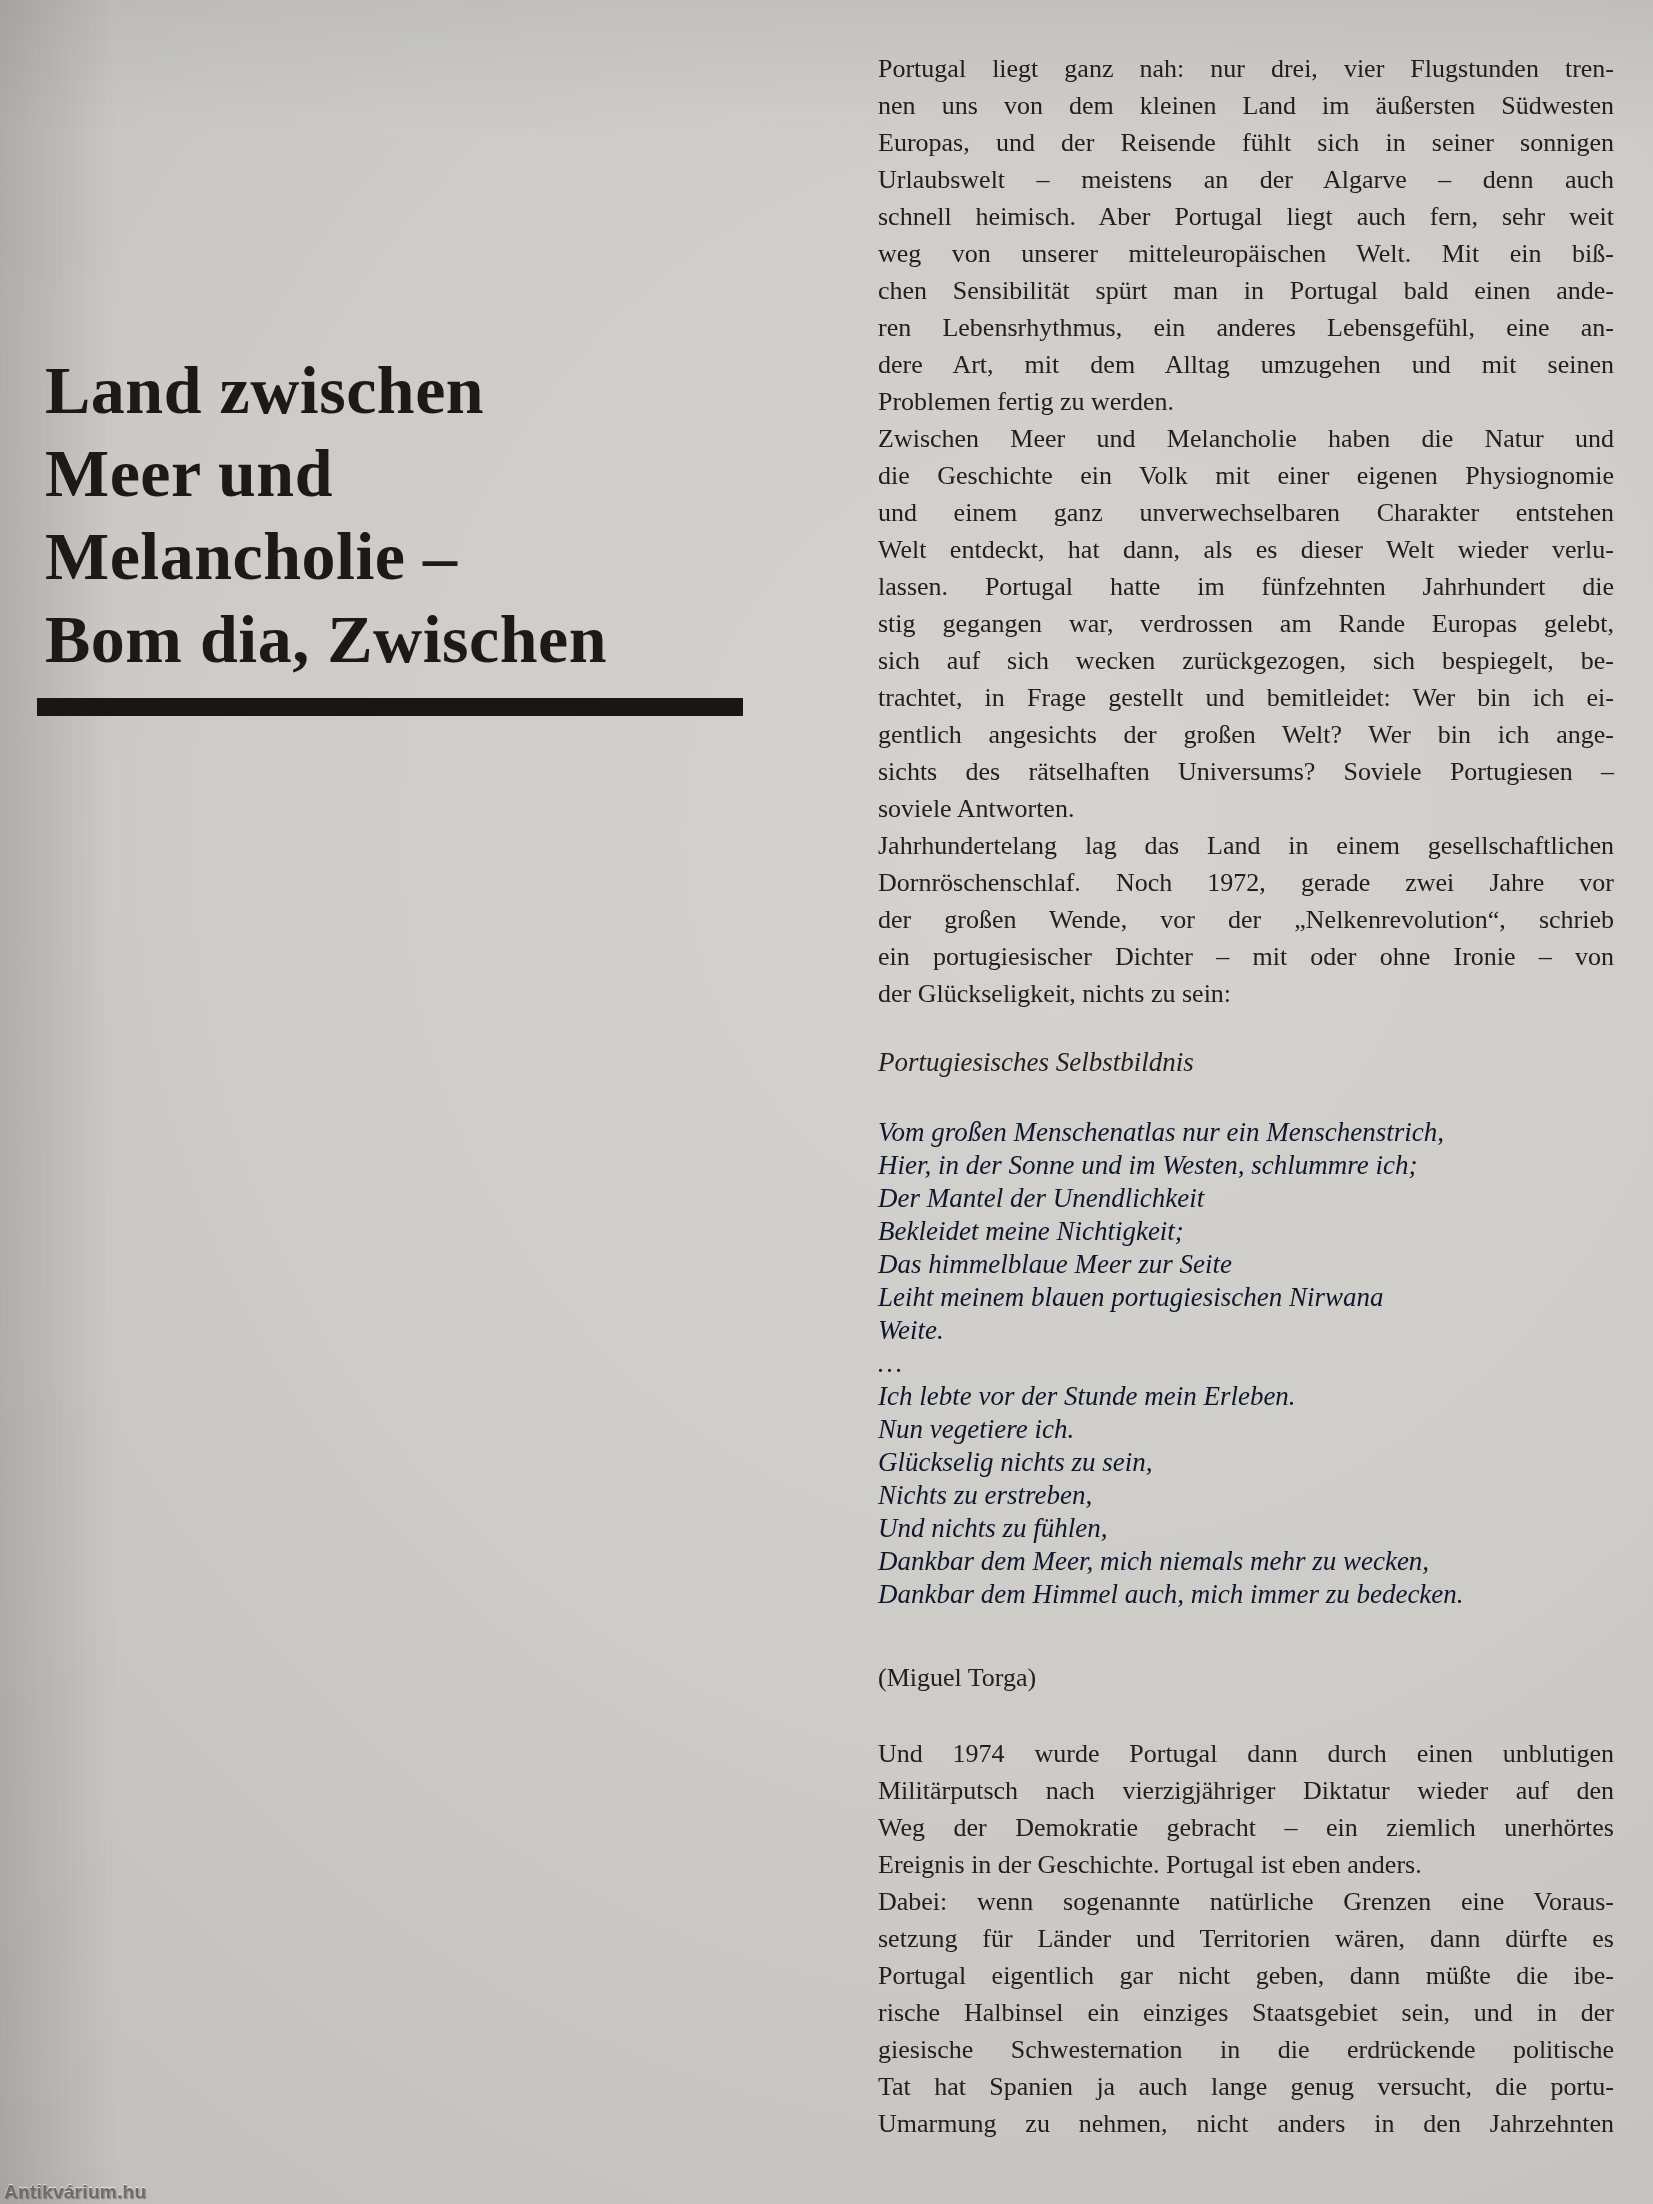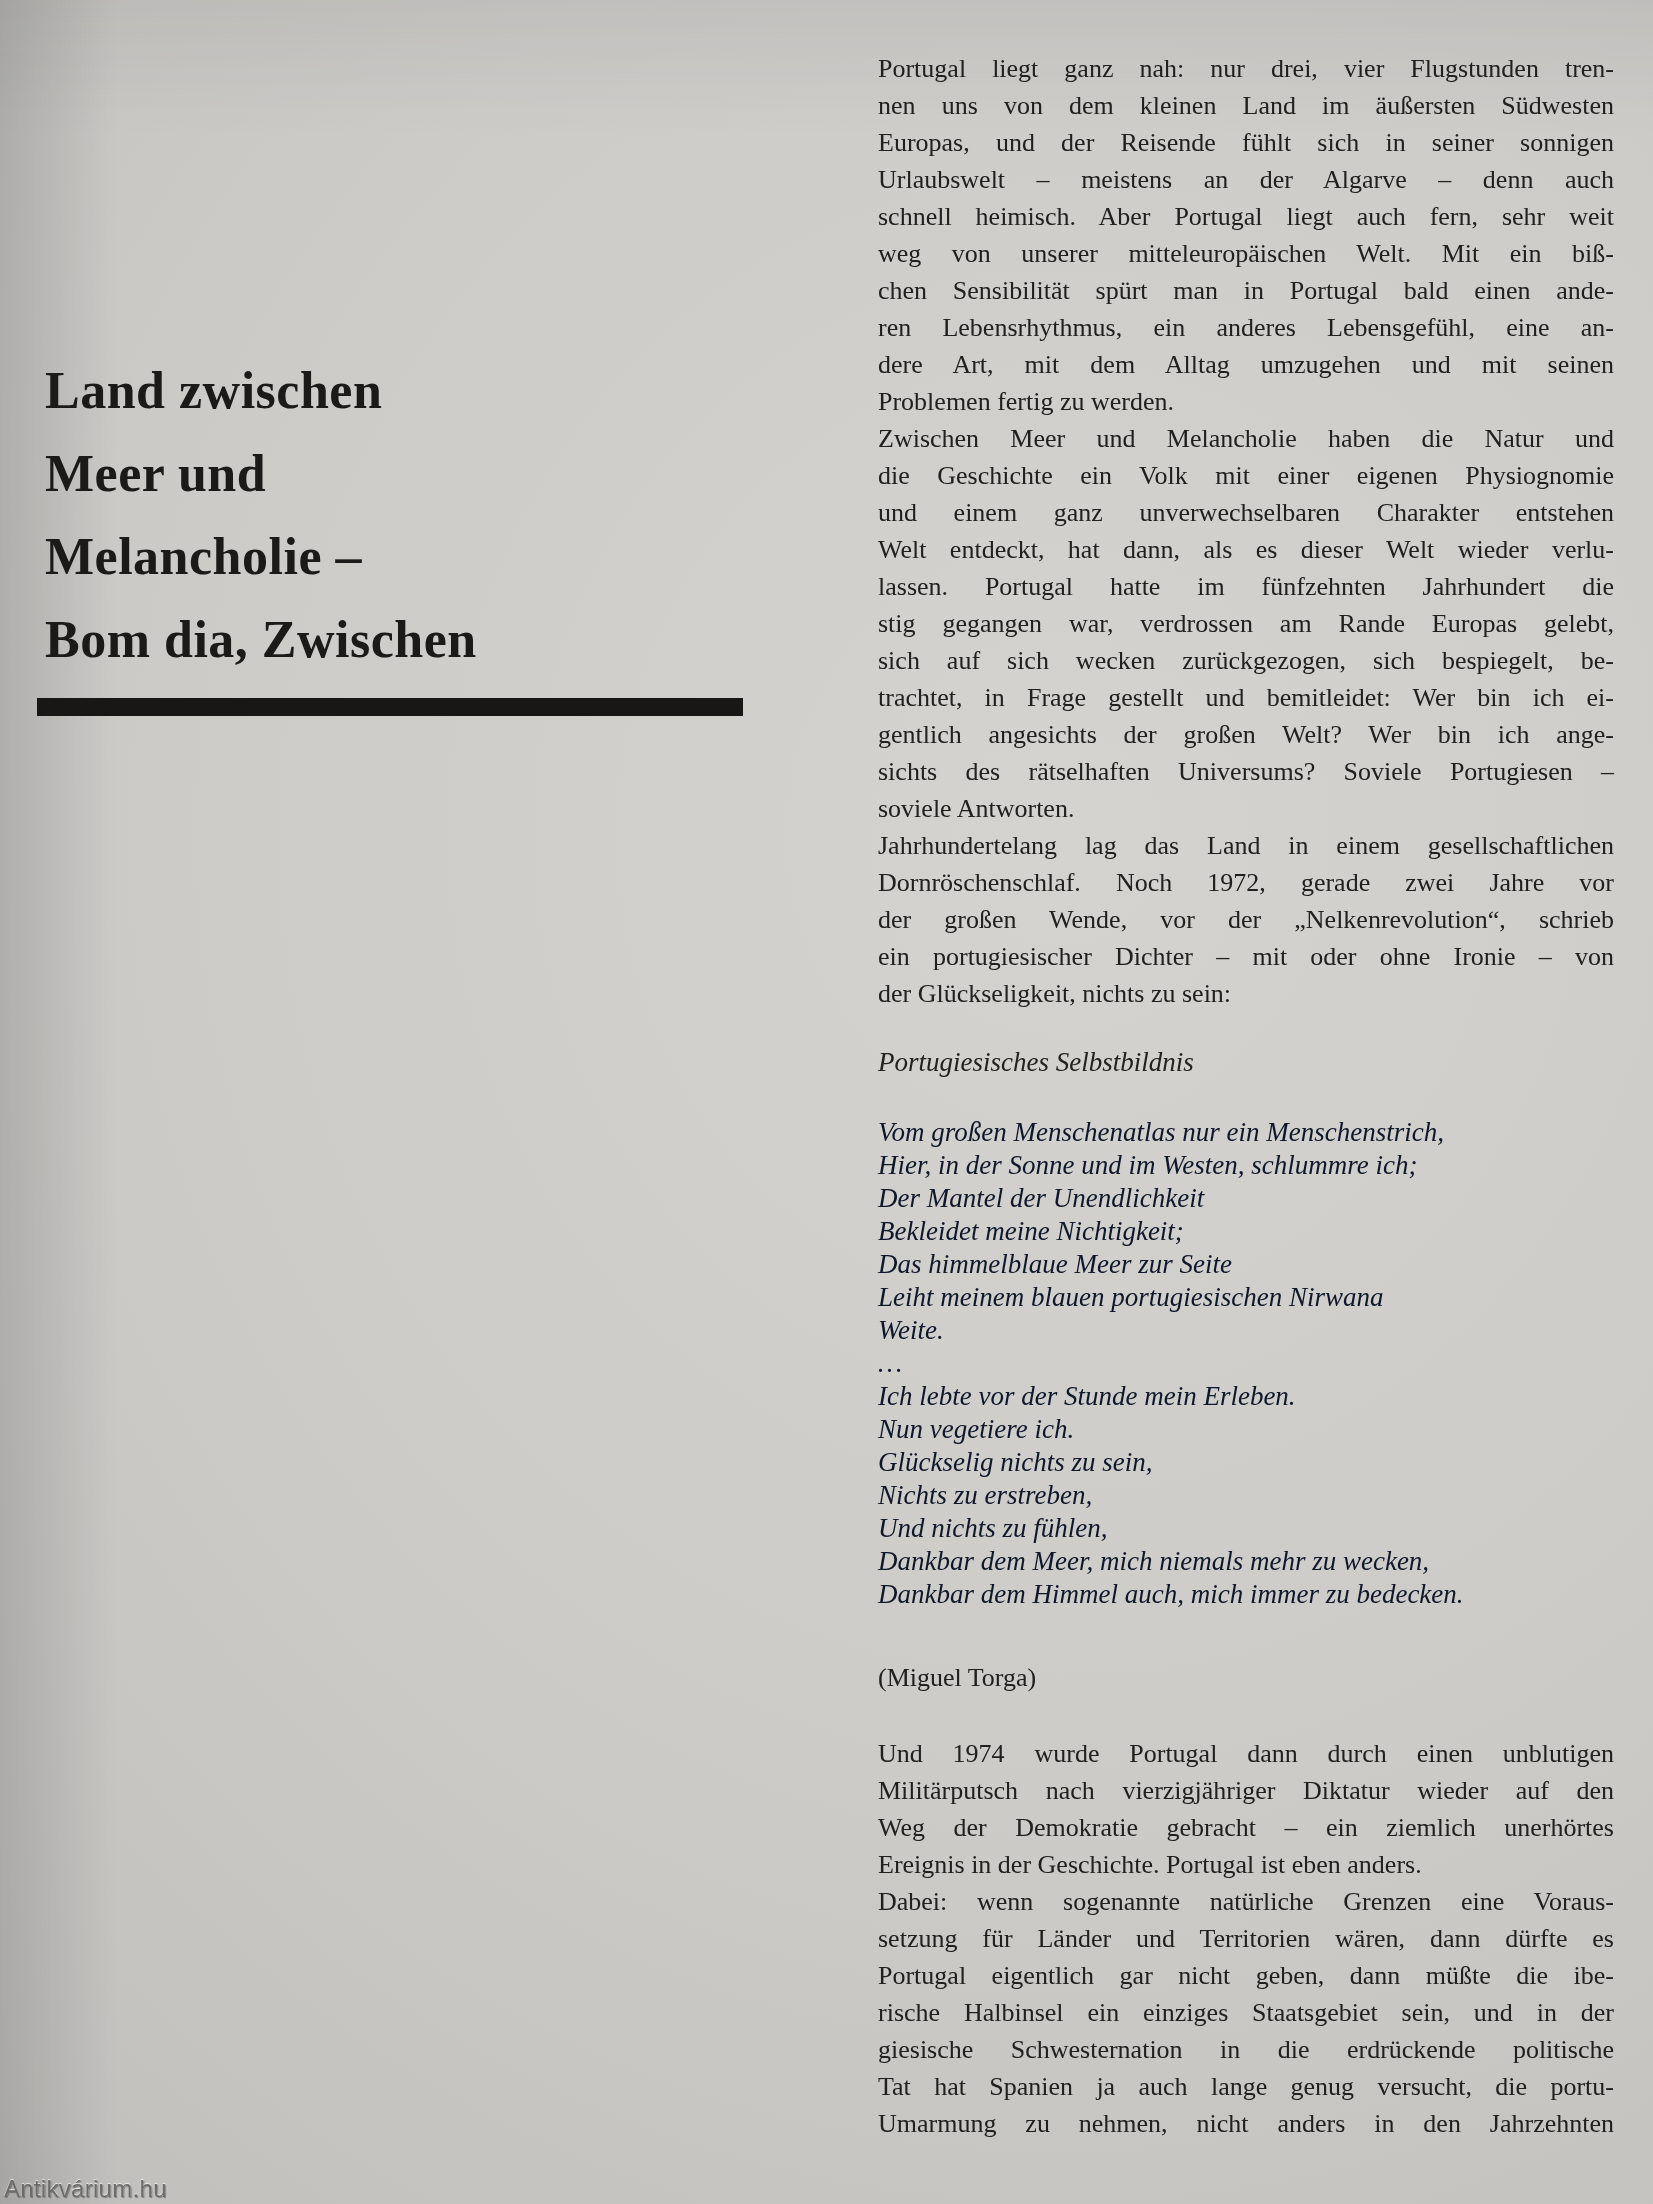--- a/index.html
+++ b/index.html
@@ -16,21 +16,21 @@
   }
 
   
   .heading {
     position: absolute;
     left: 45px;
     top: 349px;
     width: 718px;
     font-family: "Liberation Serif", serif;
     font-weight: 700;
-    font-size: 52px;
+    font-size: 68px;
     line-height: 83px;
     color: #1b1a18;
     letter-spacing: 0.5px;
   }
   .heading-rule {
     position: absolute;
     left: 37px;
     top: 698px;
     width: 706px;
     height: 18.4px;
@@ -75,22 +75,22 @@
     margin-bottom: 39px;
     margin-top: 48px;
   }
 
   
   .watermark {
     position: absolute;
     left: 3.9px;
     bottom: 1.9px;
     font-family: "Liberation Sans", sans-serif;
-    font-weight: 400;
-    font-size: 24px;
+    font-weight: 700;
+    font-size: 19px;
     letter-spacing: 0.3px;
     color: #6b6b69;
     text-shadow: 0 -1px 1px rgba(255,255,255,0.75), 1px 1px 1px rgba(45,45,45,0.45);
   }
 </style>
 </head>
 <body>
 
 <div class="heading">
     <div class="tline">Land zwischen</div>

